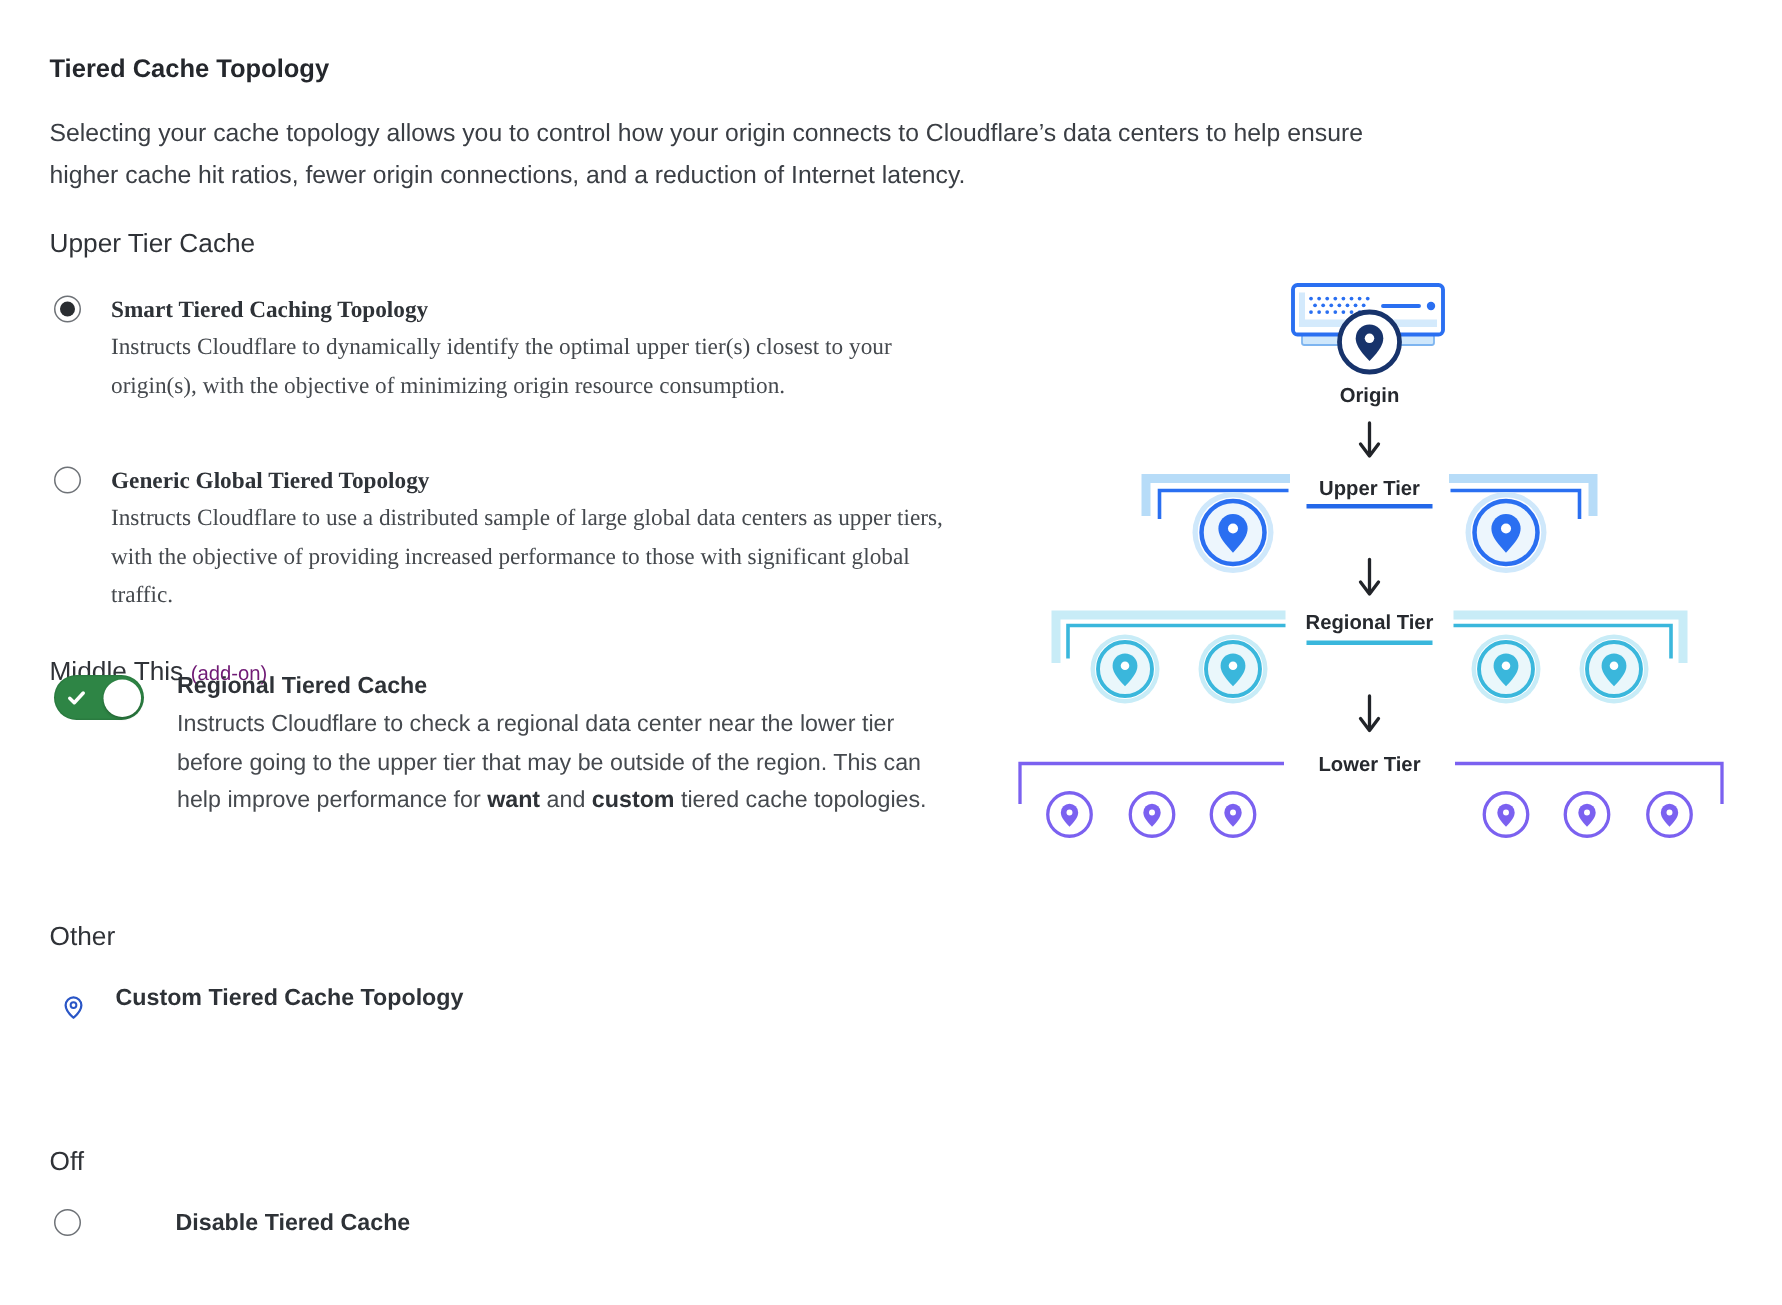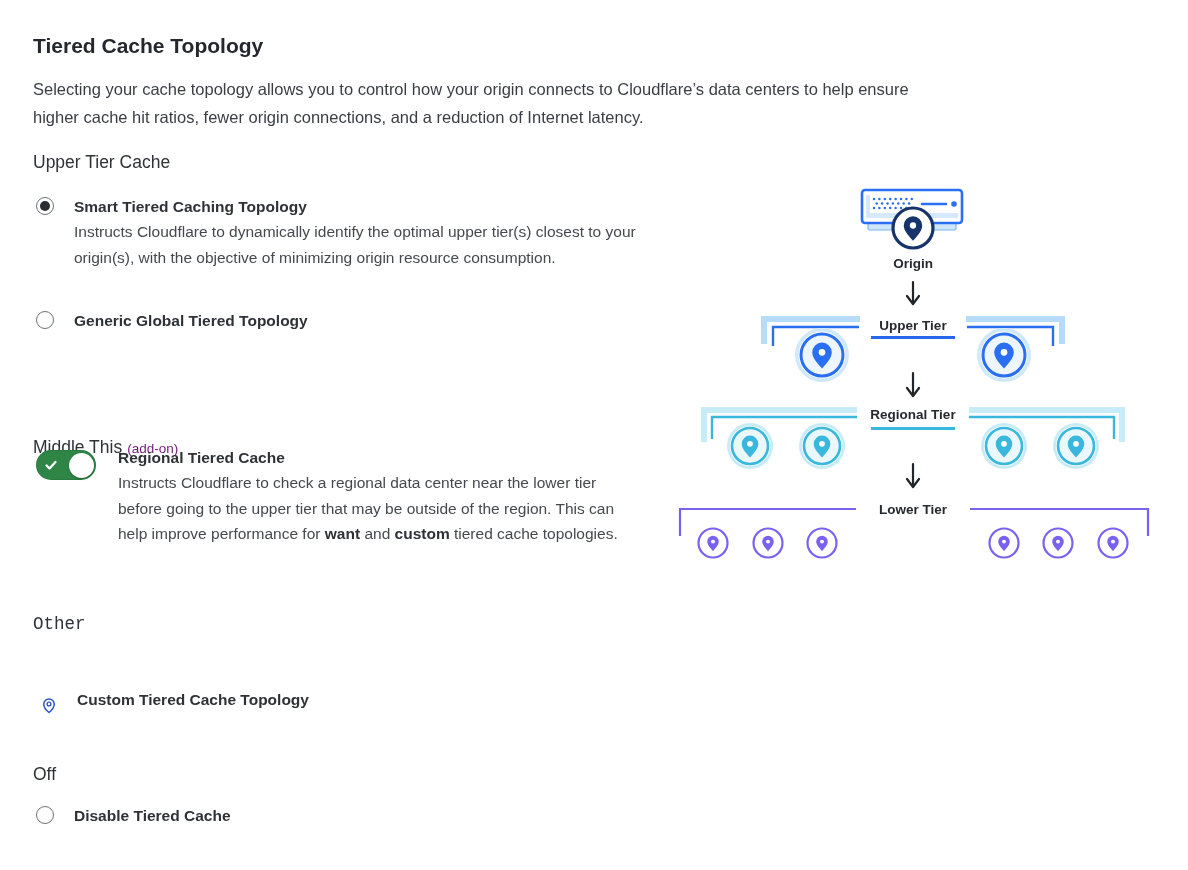--- a/index.html
+++ b/index.html
@@ -4,21 +4,21 @@
 <style>
   html,body{margin:0;padding:0;}
   body{
     width:1188px;height:870px;position:relative;overflow:hidden;
     background:#ffffff;color:#3f4348;
     font-family:"Liberation Sans", sans-serif;
     -webkit-font-smoothing:antialiased;
   }
   .h1{
     position:absolute;left:33px;top:31px;
-    font-size:21px;font-weight:700;color:#24272c;line-height:30px;
+    font-size:17px;font-weight:700;color:#24272c;line-height:30px;
   }
   .para{
     position:absolute;left:33px;top:75px;width:905px;
     font-size:16.5px;line-height:28px;color:#3a3e44;
   }
   .section-h{
     position:absolute;left:33px;font-size:17.5px;color:#2f3237;line-height:22px;
   }
   .badge{font-size:13.5px;color:#701a75;margin-left:5px;}
   .opt{position:absolute;left:36px;display:flex;}
@@ -28,21 +28,21 @@
   .radio{
     width:18px;height:18px;border-radius:50%;border:1.6px solid #6e7277;
     background:#fff;box-sizing:border-box;position:relative;
   }
   .radio.sel::after{
     content:"";position:absolute;inset:2.9px;border-radius:50%;background:#2a2d31;
   }
   .opt-text .opt-title{font-size:15.5px;font-weight:700;color:#2e3237;line-height:25px;}
   .opt-text .opt-desc{font-size:15.5px;line-height:25.5px;color:#45494e;}
   .opt-text .opt-desc b{color:#2e3237;}
-  .w575{width:575px;} .w520{width:520px;} .w535{width:535px;}
+  .w575{width:575px;font-family:Liberation Serif, serif;} .w520{width:520px;} .w535{width:535px;}
   .toggle{
     width:60px;height:30px;border-radius:16px;background:#2e8545;position:relative;
     box-shadow:inset 0 0 0 1px rgba(0,0,0,.07);cursor:pointer;
   }
   .toggle .knob{
     position:absolute;right:2.5px;top:2.5px;width:25px;height:25px;
     border-radius:50%;background:#fff;box-shadow:0 1px 2px rgba(0,0,0,.28);
   }
   .toggle .check{position:absolute;left:8px;top:8px;}
   .diagram{position:absolute;left:658px;top:183px;}
@@ -64,20 +64,21 @@
     <div class="opt-desc">Instructs Cloudflare to dynamically identify the optimal upper tier(s) closest to your origin(s), with the objective of minimizing origin resource consumption.</div>
   </div>
 </div>
 
 <div class="opt" style="top:308px;justify-content:center;">
   <div class="icon-col">
     <div class="radio"></div>
   </div>
   <div class="opt-text w575">
     <div class="opt-title">Generic Global Tiered Topology</div>
+    <div class="opt-desc">Instructs Cloudflare to use a distributed sample of large global data centers as upper tiers, with the objective of providing increased performance to those with significant global traffic.</div>
   </div>
 </div>
 
 <div class="section-h" style="top:436px;">
   <span>Middle This</span><span class="badge">(add-on)</span>
 </div>
 
 <div class="opt" style="top:445px;">
   <div class="icon-col wide">
     <div class="toggle">
@@ -86,37 +87,37 @@
       </svg>
       <div class="knob"></div>
     </div>
   </div>
   <div class="opt-text w520">
     <div class="opt-title">Regional Tiered Cache</div>
     <div class="opt-desc"><span>Instructs Cloudflare to check a regional data center near the lower tier before going to the upper tier that may be outside of the region. This can help improve performance for </span><b>want</b><span> and </span><b>custom</b><span> tiered cache topologies.</span></div>
   </div>
 </div>
 
-<div class="section-h" style="top:613px;font-family:Liberation Mono, monospace;">Other</div>
-
-<div class="opt" style="top:687px;justify-content:flex-end;">
+<div class="section-h" style="top:613px;">Other</div>
+
+<div class="opt" style="top:653px;justify-content:flex-end;">
   <div class="icon-col pin">
     <svg width="20" height="20" viewBox="0 0 24 24">
       <path d="M12 21 C12 21 5.7 15.6 5.7 11 A6.3 6.3 0 1 1 18.3 11 C18.3 15.6 12 21 12 21 Z" fill="none" stroke="#2a56c6" stroke-width="1.8" stroke-linejoin="round"></path>
       <circle cx="12" cy="10.8" r="2.3" fill="none" stroke="#2a56c6" stroke-width="1.6"></circle>
     </svg>
   </div>
   <div class="opt-text w535">
     <div class="opt-title">Custom Tiered Cache Topology</div>
   </div>
 </div>
 
 <div class="section-h" style="top:763px;">Off</div>
 
-<div class="opt" style="top:803px;">
+<div class="opt" style="top:803px;gap:43px;">
   <div class="icon-col">
     <div class="radio"></div>
   </div>
   <div class="opt-text">
     <div class="opt-title">Disable Tiered Cache</div>
   </div>
 </div>
 
 <svg class="diagram" width="512" height="392" viewBox="0 0 512 392">
   <defs>

